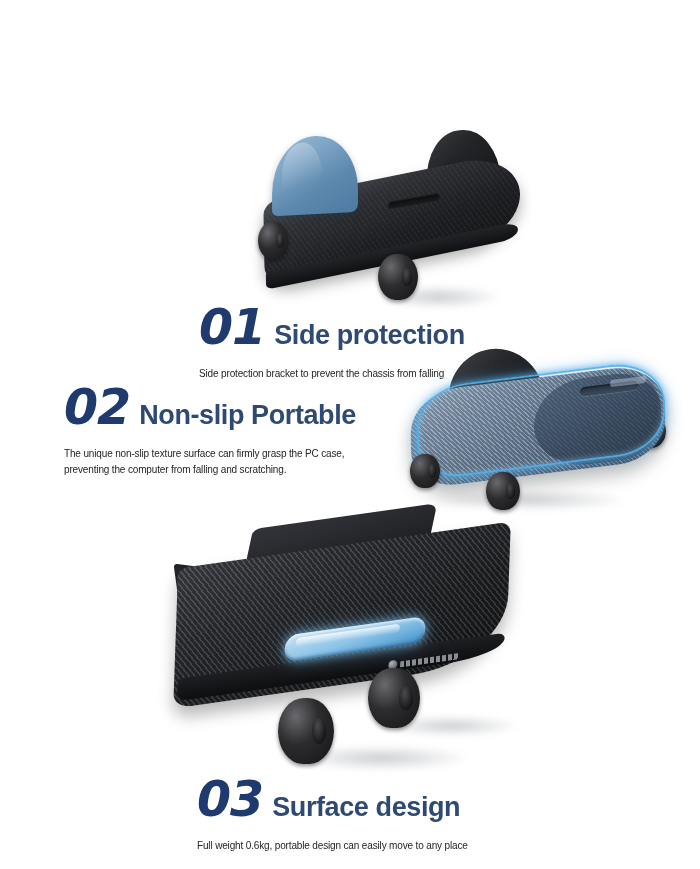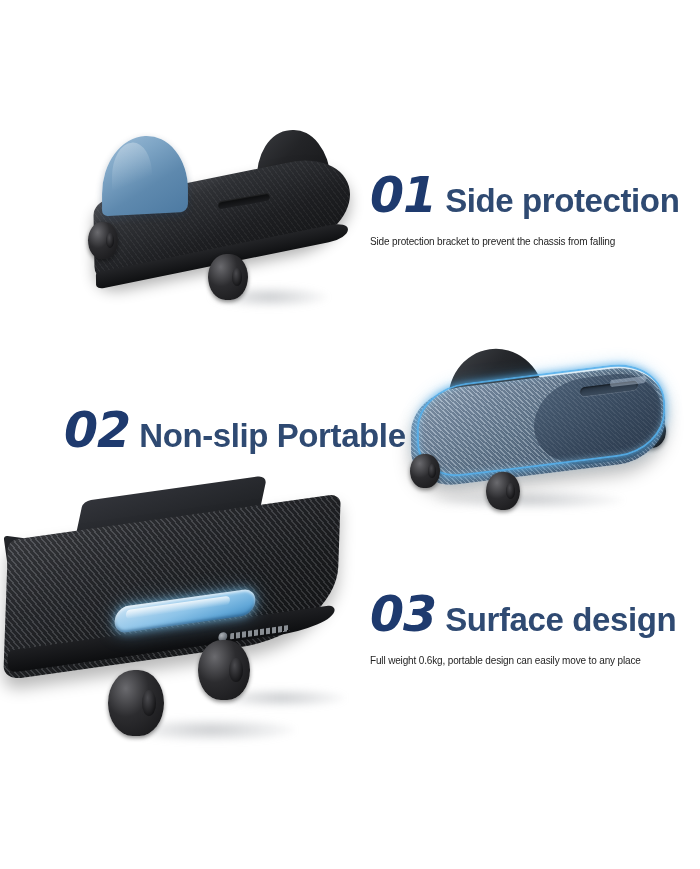--- a/index.html
+++ b/index.html
@@ -20,21 +20,21 @@
   }
 
   
   .feature {
     position: absolute;
     width: 700px;
     display: flex;
     align-items: center;
   }
 
-  .feature.image-left  { flex-direction: row; padding-left: 14px; }
+  .feature.image-left  { flex-direction: column; padding-left: 14px; }
   .feature.image-right { flex-direction: row-reverse; }
 
   .media {
     position: relative;
     flex: 0 0 auto;
   }
 
   .copy {
     flex: 0 0 auto;
   }
@@ -51,21 +51,21 @@
     font-weight: bold;
     font-size: 49px;
     line-height: 1;
     letter-spacing: -1px;
     color: #1e3a6e;
   }
 
   .title {
     font-family: "Liberation Sans", sans-serif;
     font-weight: bold;
-    font-size: 33px;
+    font-size: 27px;
     line-height: 1;
     letter-spacing: -0.4px;
     color: #2f4a72;
     margin-left: 9px;
   }
 
   .body-text {
     font-family: "Liberation Sans", sans-serif;
     font-size: 10px;
     line-height: 1.62;
@@ -423,24 +423,25 @@
         <div class="wheel w1"></div>
         <div class="wheel w2"></div>
       </div>
     </div>
 
     <div class="copy" style="margin-left:28px; width:330px;">
       <div class="headline">
         <span class="num">02</span>
         <span class="title">Non-slip Portable</span>
       </div>
+      <p class="body-text" style="width:322px;">The unique non-slip texture surface can firmly grasp the PC case, preventing the computer from falling and scratching.</p>
     </div>
   </div>
 
-  <div class="feature image-left" style="left:0; top:512px;">
+  <div class="feature image-left" style="left:0; top:540px;">
 
     <div class="media" style="margin-left:16px;">
       <div class="scene" id="scene3">
         <div class="ground-shadow sh1"></div>
         <div class="ground-shadow sh2"></div>
         <div class="sidewall"></div>
         <div class="ridge"></div>
         <div class="deck"></div>
         <div class="edge"></div>
         <div class="slot-glow"></div>

